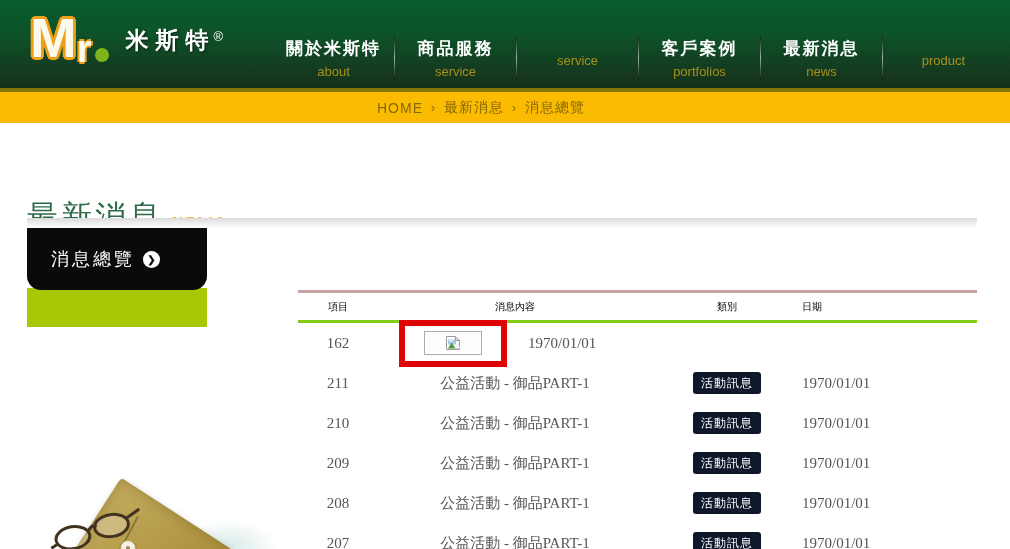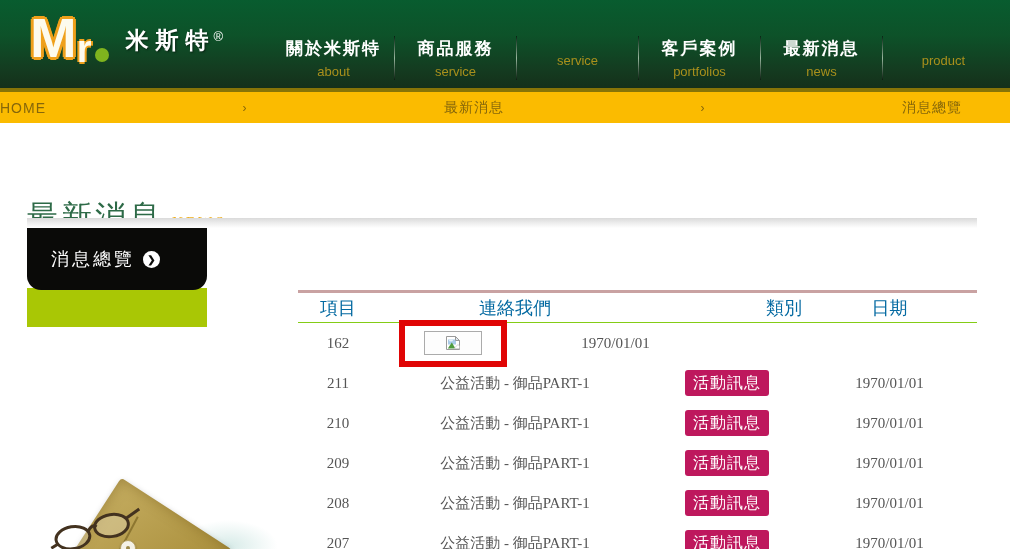--- a/index.html
+++ b/index.html
@@ -22,22 +22,22 @@
 
   .nav { position:absolute; top:36px; right:6px; display:flex; align-items:center; }
   .nav-item { width:121px; text-align:center; cursor:pointer; }
   .nav-zh { color:#fff; font-size:17px; font-weight:bold; letter-spacing:2px; }
   .nav-en { color:#a9901c; font-size:13px; margin-top:4px; }
   .nav-sep { width:1px; height:44px; align-self:flex-start; margin-top:0;
              background:linear-gradient(to bottom, rgba(0,0,0,.55), rgba(225,245,225,.65) 50%, rgba(0,0,0,.45)); }
 
   .gold-line { position:absolute; left:0; top:88px; width:1010px; height:4px; background:#877407; }
   .breadcrumb-bar { position:absolute; left:0; top:92px; width:1010px; height:31px; background:#fbbb00;
-                    display:flex; justify-content:space-between; align-items:center; padding-right:48px;
-                    font-size:14px; color:#86670a; letter-spacing:1px;gap:11px; }
+                    display:flex; justify-content:center; align-items:center; padding-right:48px;
+                    font-size:14px; color:#86670a; letter-spacing:1px; }
   .breadcrumb-bar .bc-link { cursor:pointer; }
   .bc-sep { margin:0 8px; font-size:12px; }
 
   
   .page-title { position:absolute; left:27px; top:196px; font-family:"Liberation Serif", serif; white-space:nowrap; }
   .title-zh { font-size:31px; color:#2d6a47; letter-spacing:3px; }
   .title-en { font-size:15px; color:#efaf1e; letter-spacing:3px; margin-left:9px; }
   .divider-band { position:absolute; left:27px; top:218px; width:950px; height:10px;
                   background:linear-gradient(to bottom,#dadada 0%, #efefef 55%, #ffffff 100%); }
 
@@ -46,29 +46,29 @@
                border-radius:0 0 14px 14px; display:flex; align-items:center; padding-left:24px;
                color:#fff; font-size:18px; letter-spacing:3px; cursor:pointer; z-index:3; }
   .arrow-circle { width:17px; height:17px; border-radius:50%; background:#fff; color:#0a0a08;
                   font-size:10px; font-weight:bold; display:flex; align-items:center; justify-content:center;
                   margin-left:8px; letter-spacing:0; }
   .side-green { position:absolute; left:27px; top:288px; width:180px; height:39px; background:#a9c705; z-index:2; }
 
   
   .news-table { position:absolute; left:298px; top:290px; width:679px; }
   .thead { display:flex; align-items:center; height:33px; border-top:3px solid #c9a2a2;
-           border-bottom:1px solid #84cc16; color:#0369a1; font-size:18px; }
+           border-bottom:3px solid #84cc16; color:#000000; font-size:10px; }
   .trow { display:flex; align-items:center; height:40px; color:#555; font-size:15px;
           font-family:"Liberation Serif", serif; }
   .c1 { width:80px;  text-align:center; }
   .c2 { width:274px; text-align:center; }
-  .c3 { width:150px; text-align:right; display:flex; align-items:center; justify-content:center; }
+  .c3 { width:150px; text-align:center; display:flex; align-items:center; justify-content:center; }
   .thead .c3 { display:block; }
-  .c4 { width:175px; text-align:center; }
-  .badge { background:#be185d; color:#fff; font-size:16px; line-height:1; padding:5px 8px;
+  .c4 { width:175px; }
+  .badge { background:#0f172a; color:#fff; font-size:12px; line-height:1; padding:5px 8px;
            border-radius:3px; letter-spacing:1px; font-family:"Liberation Sans", sans-serif; }
   .red-box { border:6px solid #e00505; width:108px; height:47px; display:flex; align-items:center;
              justify-content:center; background:transparent; z-index:4; }
   .img-placeholder { width:58px; height:24px; border:1px solid #ababab; background:#fdfdfd;
                      display:flex; align-items:center; justify-content:center; }
 
   
   .photo-area { position:absolute; left:0; top:468px; width:300px; height:81px; pointer-events:none; }
   .teal-blob { position:absolute; left:178px; top:52px; width:100px; height:52px;
                background:radial-gradient(ellipse at center, #d7ebe8 0%, rgba(255,255,255,0) 70%); }
@@ -146,21 +146,21 @@
 
   <div class="side-menu">
     <span>消息總覽</span>
     <span class="arrow-circle">❯</span>
   </div>
   <div class="side-green"></div>
 
   <div class="news-table">
     <div class="thead">
       <div class="c1">項目</div>
-      <div class="c2">連絡我們</div>
+      <div class="c2">消息內容</div>
       <div class="c3">類別</div>
       <div class="c4">日期</div>
     </div>
 
     <div class="trow">
       <div class="c1">162</div>
       <div class="c3">
         <div class="red-box">
           <div class="img-placeholder">
             <svg width="16" height="16" viewBox="0 0 16 16">

